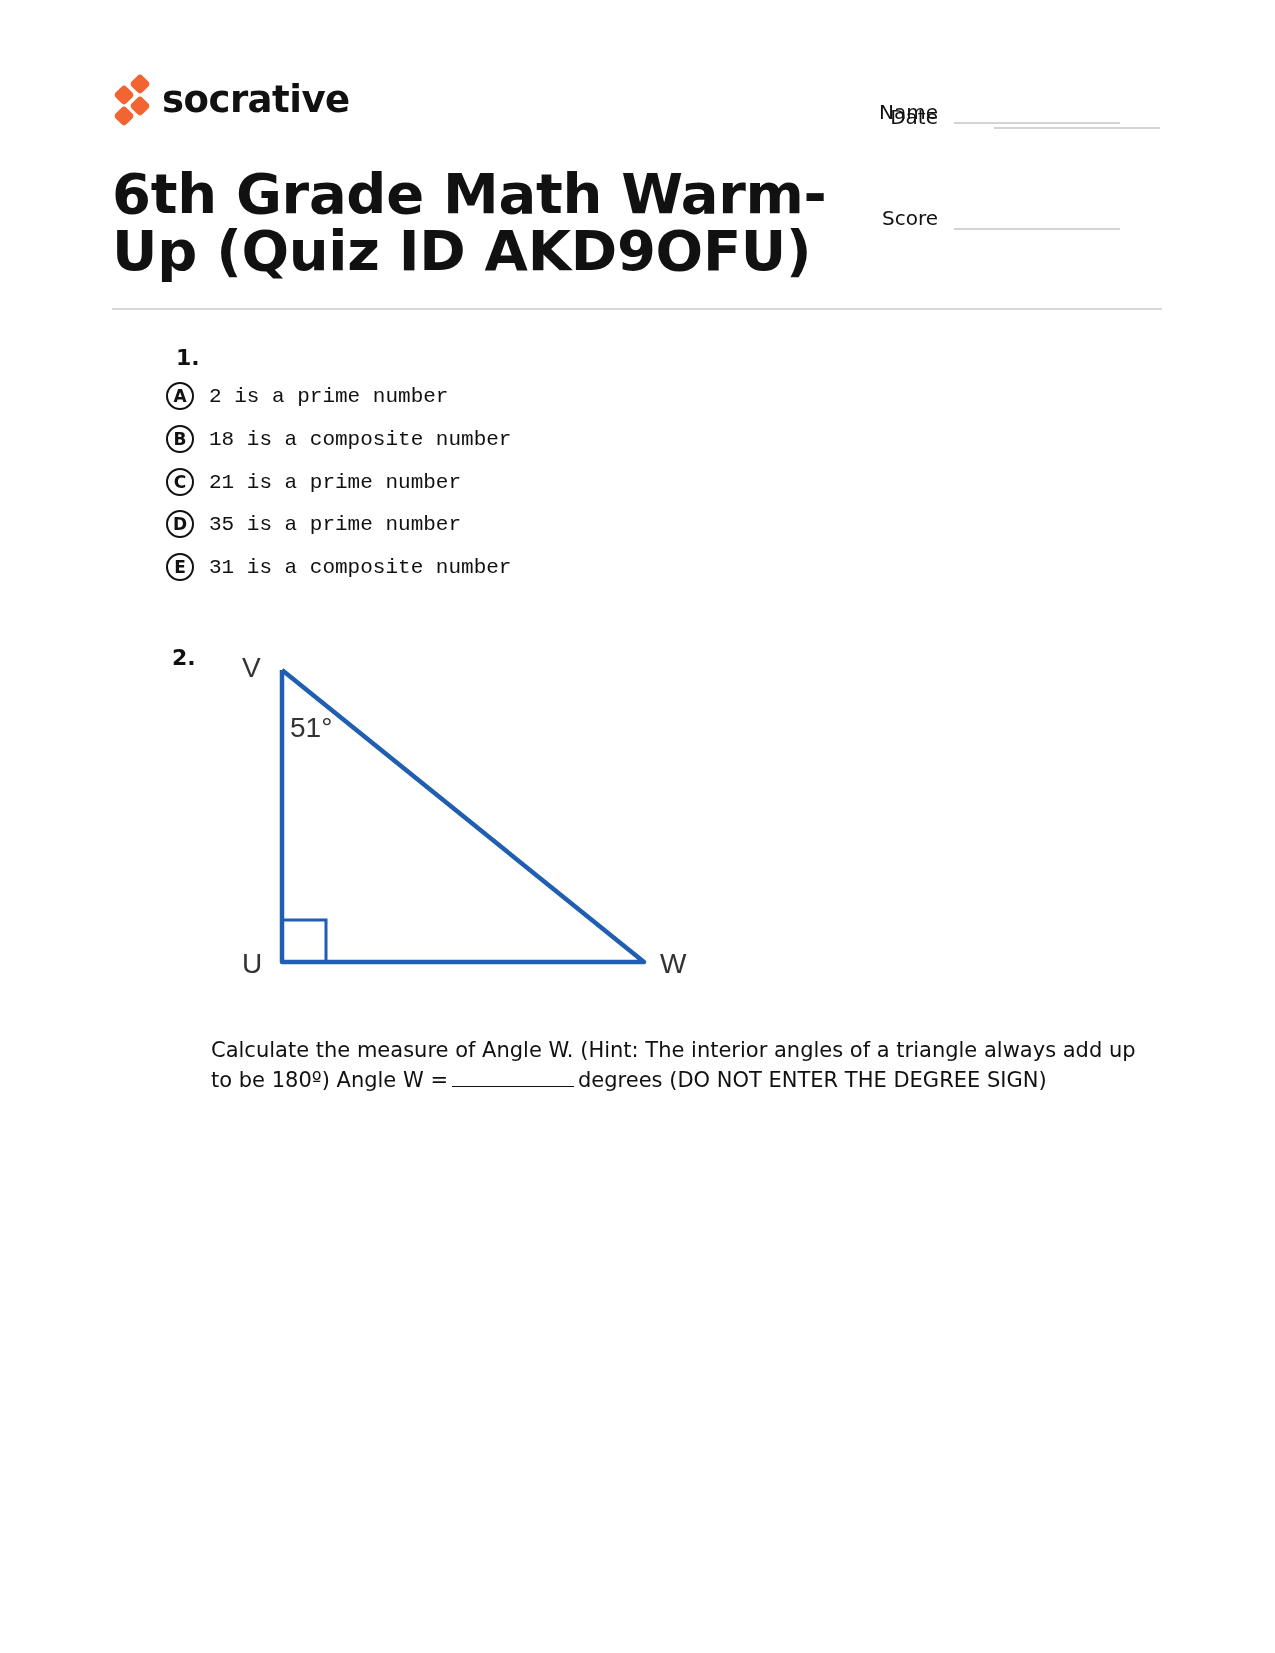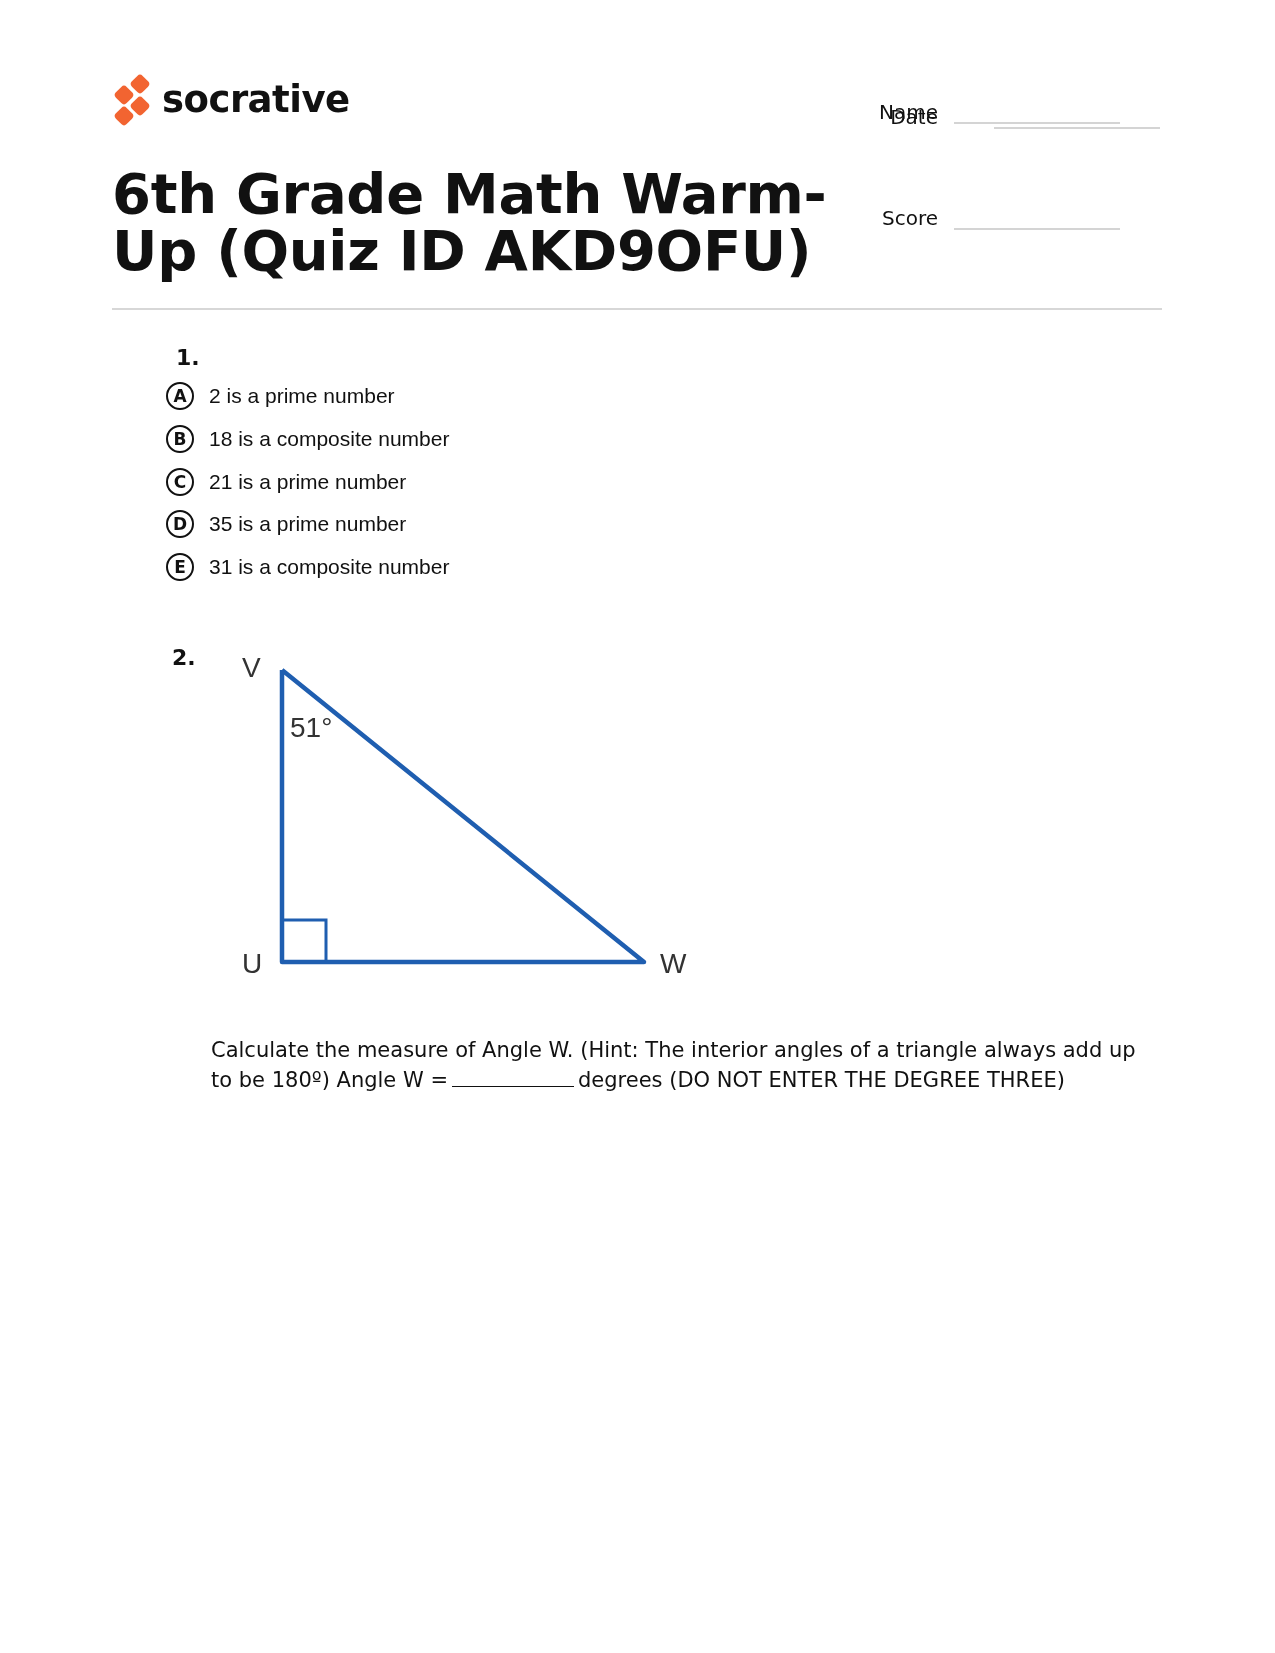--- a/index.html
+++ b/index.html
@@ -19,21 +19,21 @@
   .title { position:absolute; left:112px; top:165px; width:760px; font-family:"DejaVu Sans", sans-serif; font-weight:bold; font-size:56px; line-height:57px; letter-spacing:-0.3px; color:#111; }
 
   .divider { position:absolute; left:112px; top:308px; width:1050px; height:2px; background:#d7d7d7; }
 
   .q1-num { position:absolute; left:176px; top:345px; font-family:"DejaVu Sans", sans-serif; font-weight:bold; font-size:22px; }
   .q1-prompt { position:absolute; left:211px; top:346px; font-family:"DejaVu Sans", sans-serif; font-size:21px; }
   .q1-prompt em { font-weight:bold; text-decoration:underline; }
 
   .opt { position:absolute; left:166px; display:flex; align-items:center; height:32px; }
   .opt-letter { width:28px; height:28px; border:2px solid #111; border-radius:50%; box-sizing:border-box; display:flex; align-items:center; justify-content:center; font-family:"DejaVu Sans", sans-serif; font-weight:bold; font-size:17px; }
-  .opt-text { margin-left:15px; font-family:Liberation Sans, sans-serif; font-size:21px; }
+  .opt-text { margin-left:15px; font-family:Liberation Mono, monospace; font-size:21px; }
 
   .q2-num { position:absolute; left:172px; top:645px; font-family:"DejaVu Sans", sans-serif; font-weight:bold; font-size:22px; }
   .figure { position:absolute; left:230px; top:650px; width:470px; height:340px; }
   .fig-label { position:absolute; font-family:"Liberation Sans", sans-serif; font-size:28px; color:#333; }
 
   .q2-text { position:absolute; left:211px; top:1035px; width:930px; font-family:"DejaVu Sans", sans-serif; font-size:21px; line-height:30px; }
   .blank { display:inline-block; width:122px; border-bottom:1.5px solid #111; height:20px; vertical-align:baseline; margin:0 4px; }
 </style>
 </head>
 <body>
@@ -99,16 +99,16 @@
       <polyline points="52,20 52,312 414,312 52,20" fill="none" stroke="#1f5eb0" stroke-width="4.5" stroke-linejoin="round"></polyline>
       <polyline points="52,270 96,270 96,312" fill="none" stroke="#1f5eb0" stroke-width="3"></polyline>
     </svg>
     <span class="fig-label" style="left:12px; top:2px;">V</span>
     <span class="fig-label" style="left:12px; top:298px;">U</span>
     <span class="fig-label" style="left:430px; top:298px;">W</span>
     <span class="fig-label" style="left:60px; top:62px; font-size:28px;">51°</span>
   </div>
 
   <div class="q2-text">
-    <span>Calculate the measure of Angle W. (Hint: The interior angles of a triangle always add up to be 180º) Angle W =</span><span class="blank"></span><span>degrees (DO NOT ENTER THE DEGREE THREE)</span>
+    <span>Calculate the measure of Angle W. (Hint: The interior angles of a triangle always add up to be 180º) Angle W =</span><span class="blank"></span><span>degrees (DO NOT ENTER THE DEGREE SIGN)</span>
   </div>
 
 </div>
 
 </body></html>

